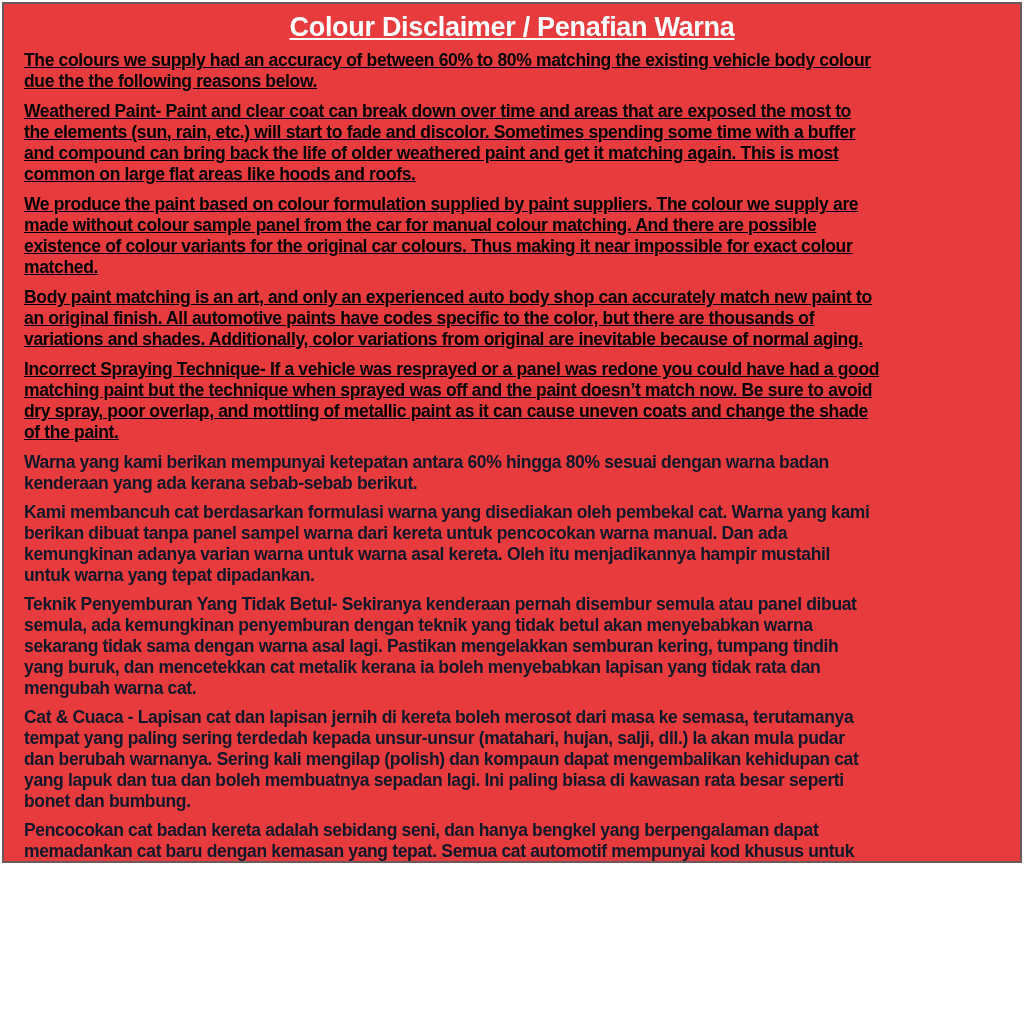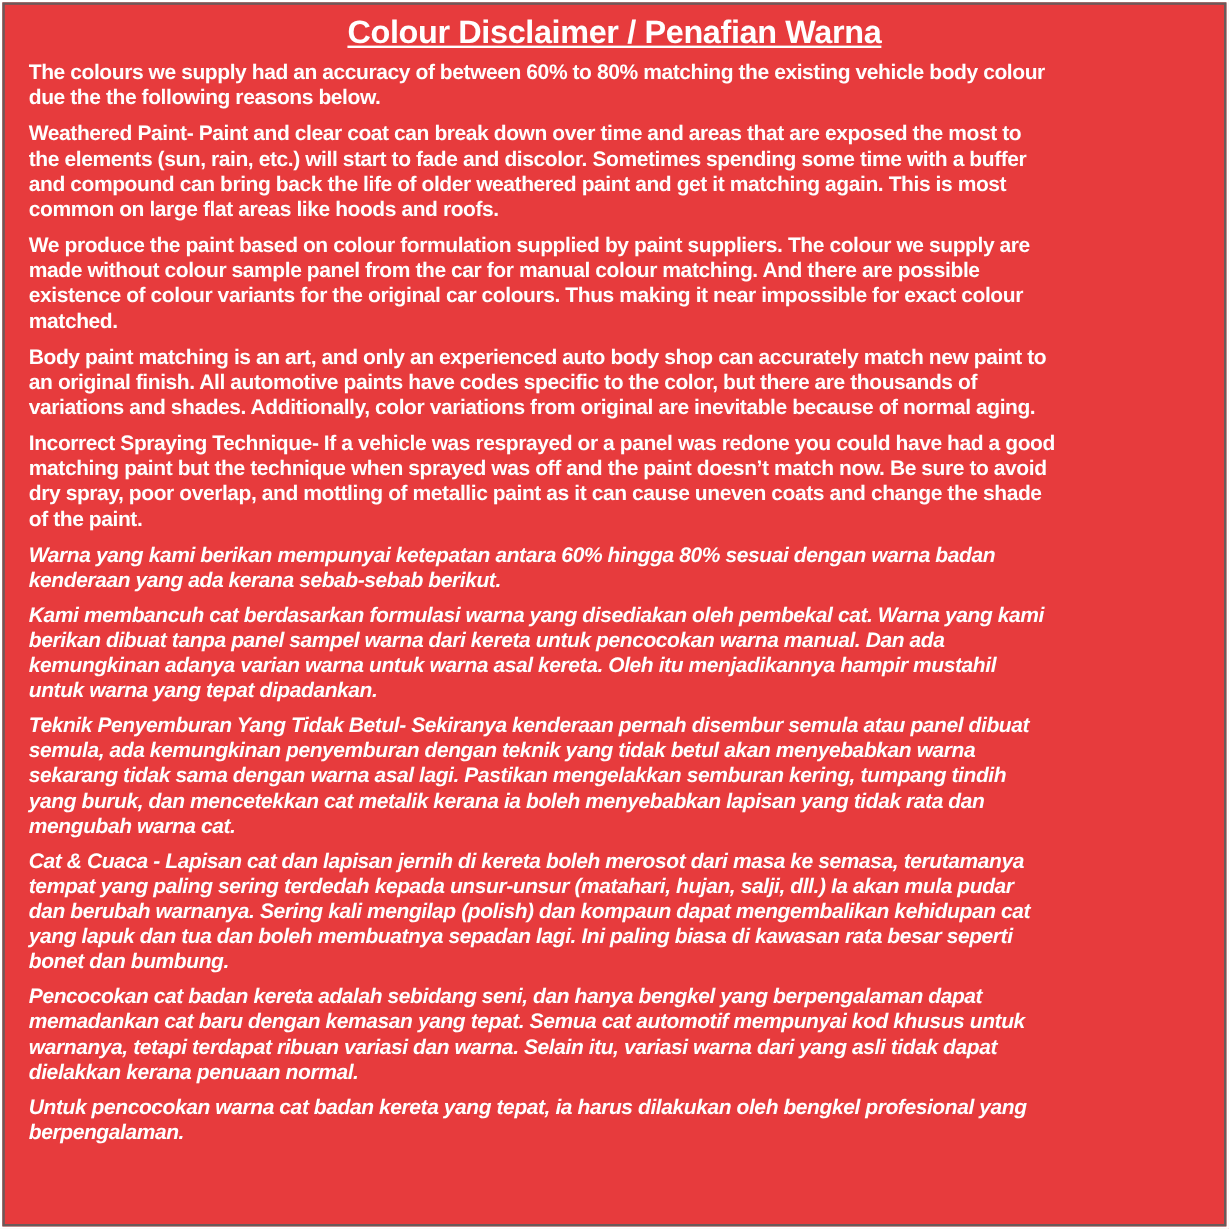--- a/index.html
+++ b/index.html
@@ -6,21 +6,21 @@
     margin: 0;
     padding: 0;
     background: #ffffff;
     width: 1024px;
     height: 1024px;
     overflow: hidden;
   }
   .poster {
     box-sizing: border-box;
     width: 1020px;
-    height: 1020px;
+    height: 861px;
     margin: 2px;
     border: 2px solid #6b5a5a;
     background: #e73b3d;
     padding: 5px 20px 0 20px;
     overflow: hidden;
     font-family: "Liberation Sans", sans-serif;
     font-weight: bold;
   }
   .title {
     margin: 2px 0 7px 0;
@@ -33,26 +33,26 @@
     white-space: pre;
   }
   .para {
     margin: 0;
     white-space: pre;
     font-size: 17.5px;
     line-height: 21px;
     letter-spacing: -0.35px;
   }
   .para.en {
-    color: #ffffff;
+    color: #000000;
     margin-bottom: 9px;
+    text-decoration: underline;
   }
   .para.my {
-    color: #ffffff;
-    font-style: italic;
+    color: #0f172a;
     margin-bottom: 8px;
   }
 </style>
 </head>
 <body>
 
 <div class="poster">
   <h1 class="title">Colour Disclaimer / Penafian Warna</h1>
 
   <p class="para en">The colours we supply had an accuracy of between 60% to 80% matching the existing vehicle body colour

